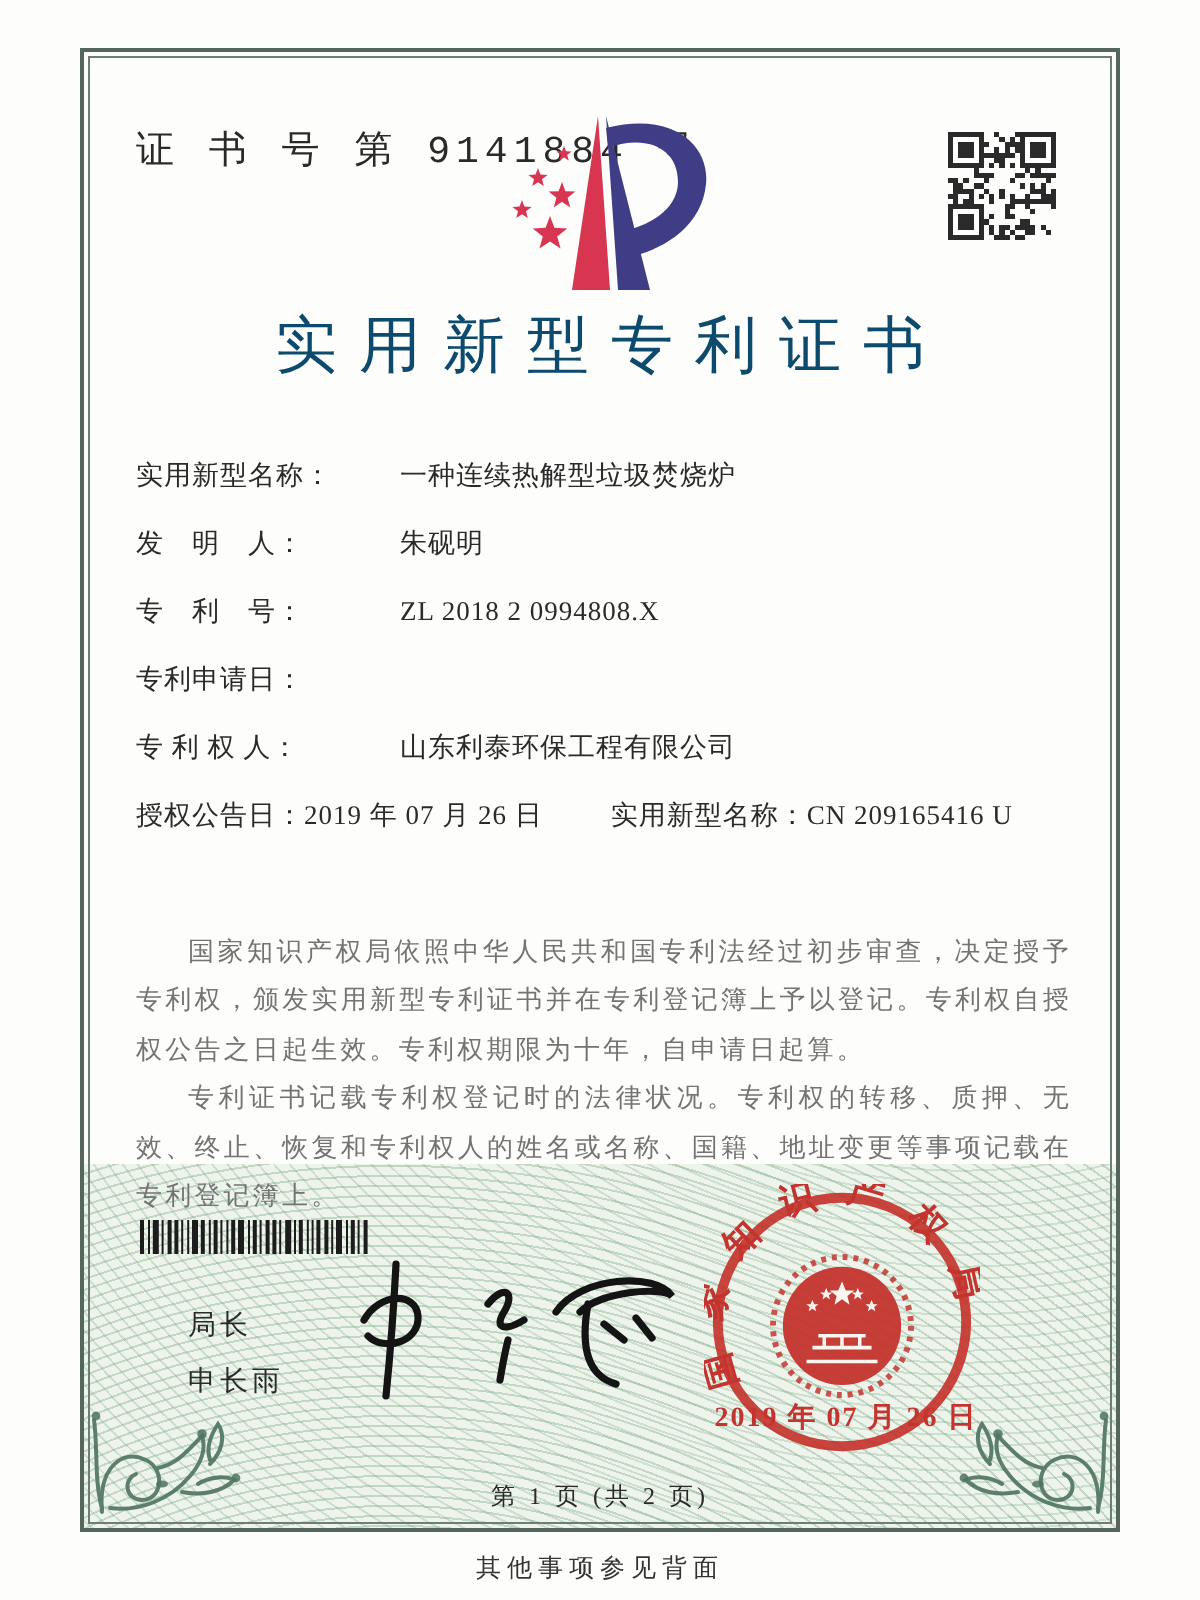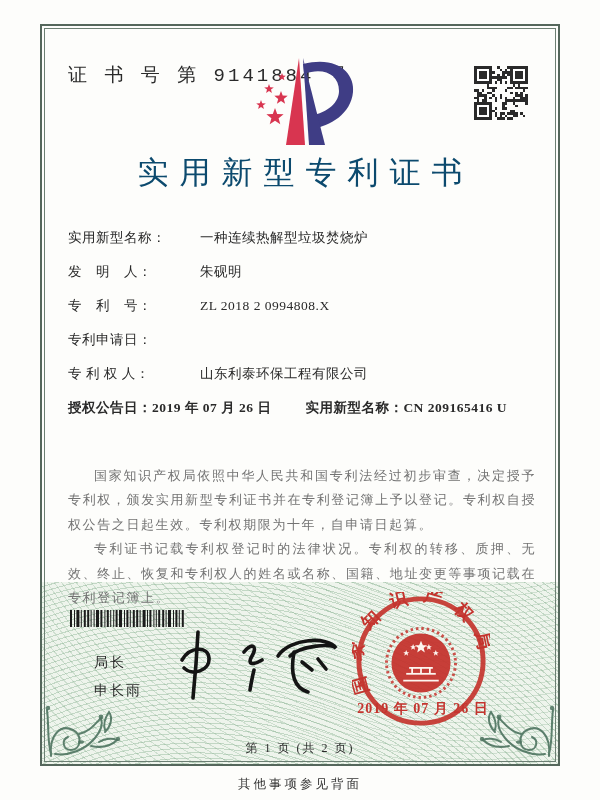--- a/index.html
+++ b/index.html
@@ -23,21 +23,21 @@
   .qr{position:absolute;left:474px;top:66px;width:54px;height:54px;z-index:2;}
   .title{
     position:absolute;left:0;top:152px;width:600px;text-align:center;
     font-size:31px;font-weight:normal;letter-spacing:11px;padding-left:11px;
     box-sizing:border-box;z-index:2;color:#0c4a6e;
   }
   .fields{position:absolute;left:68px;top:228px;width:466px;z-index:2;}
   .field-row{display:flex;margin-bottom:15px;font-size:13.5px;line-height:19px;letter-spacing:0.5px;gap:32px;}
   .field-label{flex:none;width:100px;white-space:pre-wrap;}
   .field-value{flex:1;}
-  .grant-row{display:flex;font-size:13.5px;line-height:19px;letter-spacing:0.5px;font-weight:bold;}
+  .grant-row{display:flex;font-size:13.5px;line-height:19px;letter-spacing:0.5px;}
   .grant-pair{display:flex;}
   .grant-pair.second{margin-left:34px;}
   .paras{position:absolute;left:68px;top:464px;width:468px;z-index:2;}
   .paras p{
     margin:0;font-size:13px;line-height:1.88;letter-spacing:1.6px;
     text-align:justify;text-indent:2em;color:#737373;
   }
   .band{
     position:absolute;left:42px;top:582px;width:516px;height:182px;z-index:1;
     background-color:#eef4ec;

